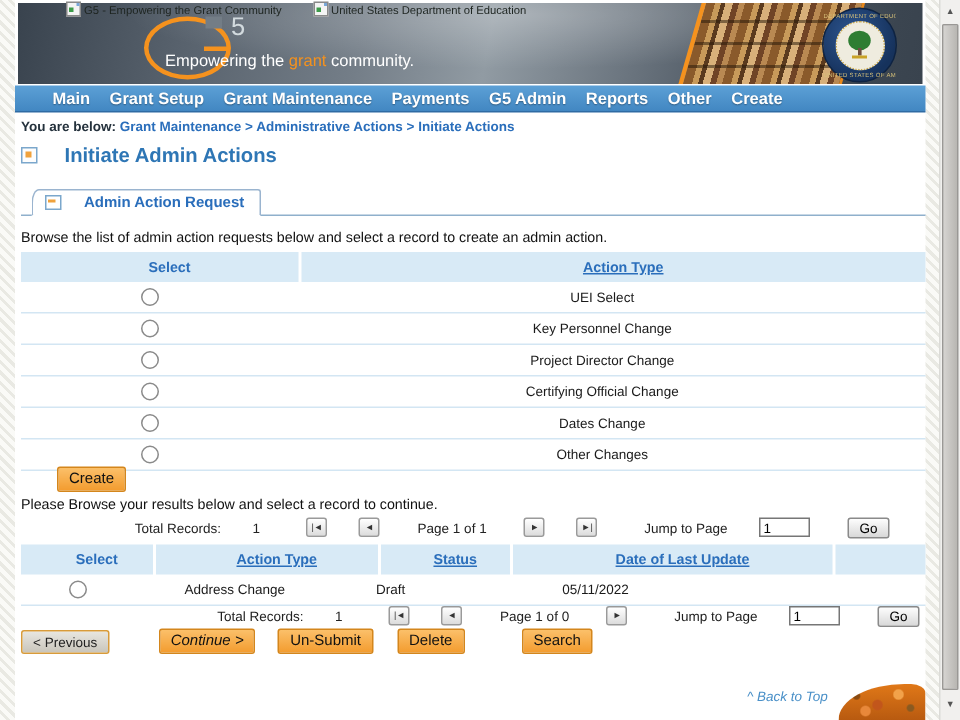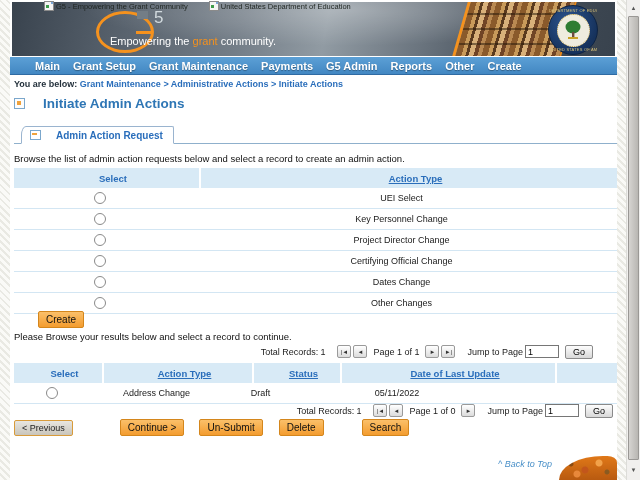--- a/index.html
+++ b/index.html
@@ -90,33 +90,33 @@
 
   
   .btn-orange{background:linear-gradient(#fbc06a,#f39c2f);border:1px solid #d4861c;border-radius:2px;
     font-size:10px;color:#111;padding:2px 7px;cursor:pointer;font-family:inherit;}
   .btn-gray{background:linear-gradient(#e8e6e0,#c9c5bb);border:1px solid #d89b3a;border-radius:2px;
     font-size:9px;color:#222;padding:2px 7px;cursor:pointer;font-family:inherit;}
   #create-btn{position:absolute;left:28px;top:311px;}
   .note{position:absolute;left:4px;top:331px;font-size:9.5px;color:#111;}
 
   
-  .pager{position:absolute;display:flex;align-items:center;gap:2px;font-size:9px;color:#222;height:15px;}
+  .pager{position:absolute;display:flex;align-items:center;gap:21px;font-size:9px;color:#222;height:15px;}
   #pager1{top:344px;right:24px;}
   #pager2{top:403px;right:4px;}
   .pg-total{margin-right:10px;}
   .pgbtn{width:14px;height:13px;background:linear-gradient(#fff,#dcdcdc);border:1px solid #9a9a9a;border-radius:2px;
     font-size:6px;color:#333;display:flex;align-items:center;justify-content:center;cursor:pointer;padding:0;}
   .pg-label{margin:0 4px;}
   .jump-input{width:34px;height:13px;border:1px solid #767676;font-size:9px;padding:0 2px;box-sizing:border-box;}
   .go-btn{background:linear-gradient(#fdfdfd,#d8d8d8);border:1px solid #8a8a8a;border-radius:2px;
     font-size:9px;padding:1px 7px;cursor:pointer;margin-left:4px;font-family:inherit;}
 
   .actions{position:absolute;left:4px;top:419px;display:flex;align-items:center;}
-  .actions .sp1{margin-left:47px;}
+  .actions .sp1{margin-left:33px;font-style:italic;}
   .actions .sp2{margin-left:15px;}
   .actions .sp3{margin-left:16px;}
   .actions .sp4{margin-left:38px;}
 
   .back-top{position:absolute;left:488px;top:459px;font-size:9px;color:#4a90c8;cursor:pointer;font-style:italic;}
 
   .blob{position:absolute;right:0;bottom:0;width:58px;height:24px;overflow:hidden;
     border-top-left-radius:55px 30px;border-top-right-radius:12px 8px;
     background:
       radial-gradient(circle at 12px 8px,#8a4a10 0 2px,transparent 3px),

